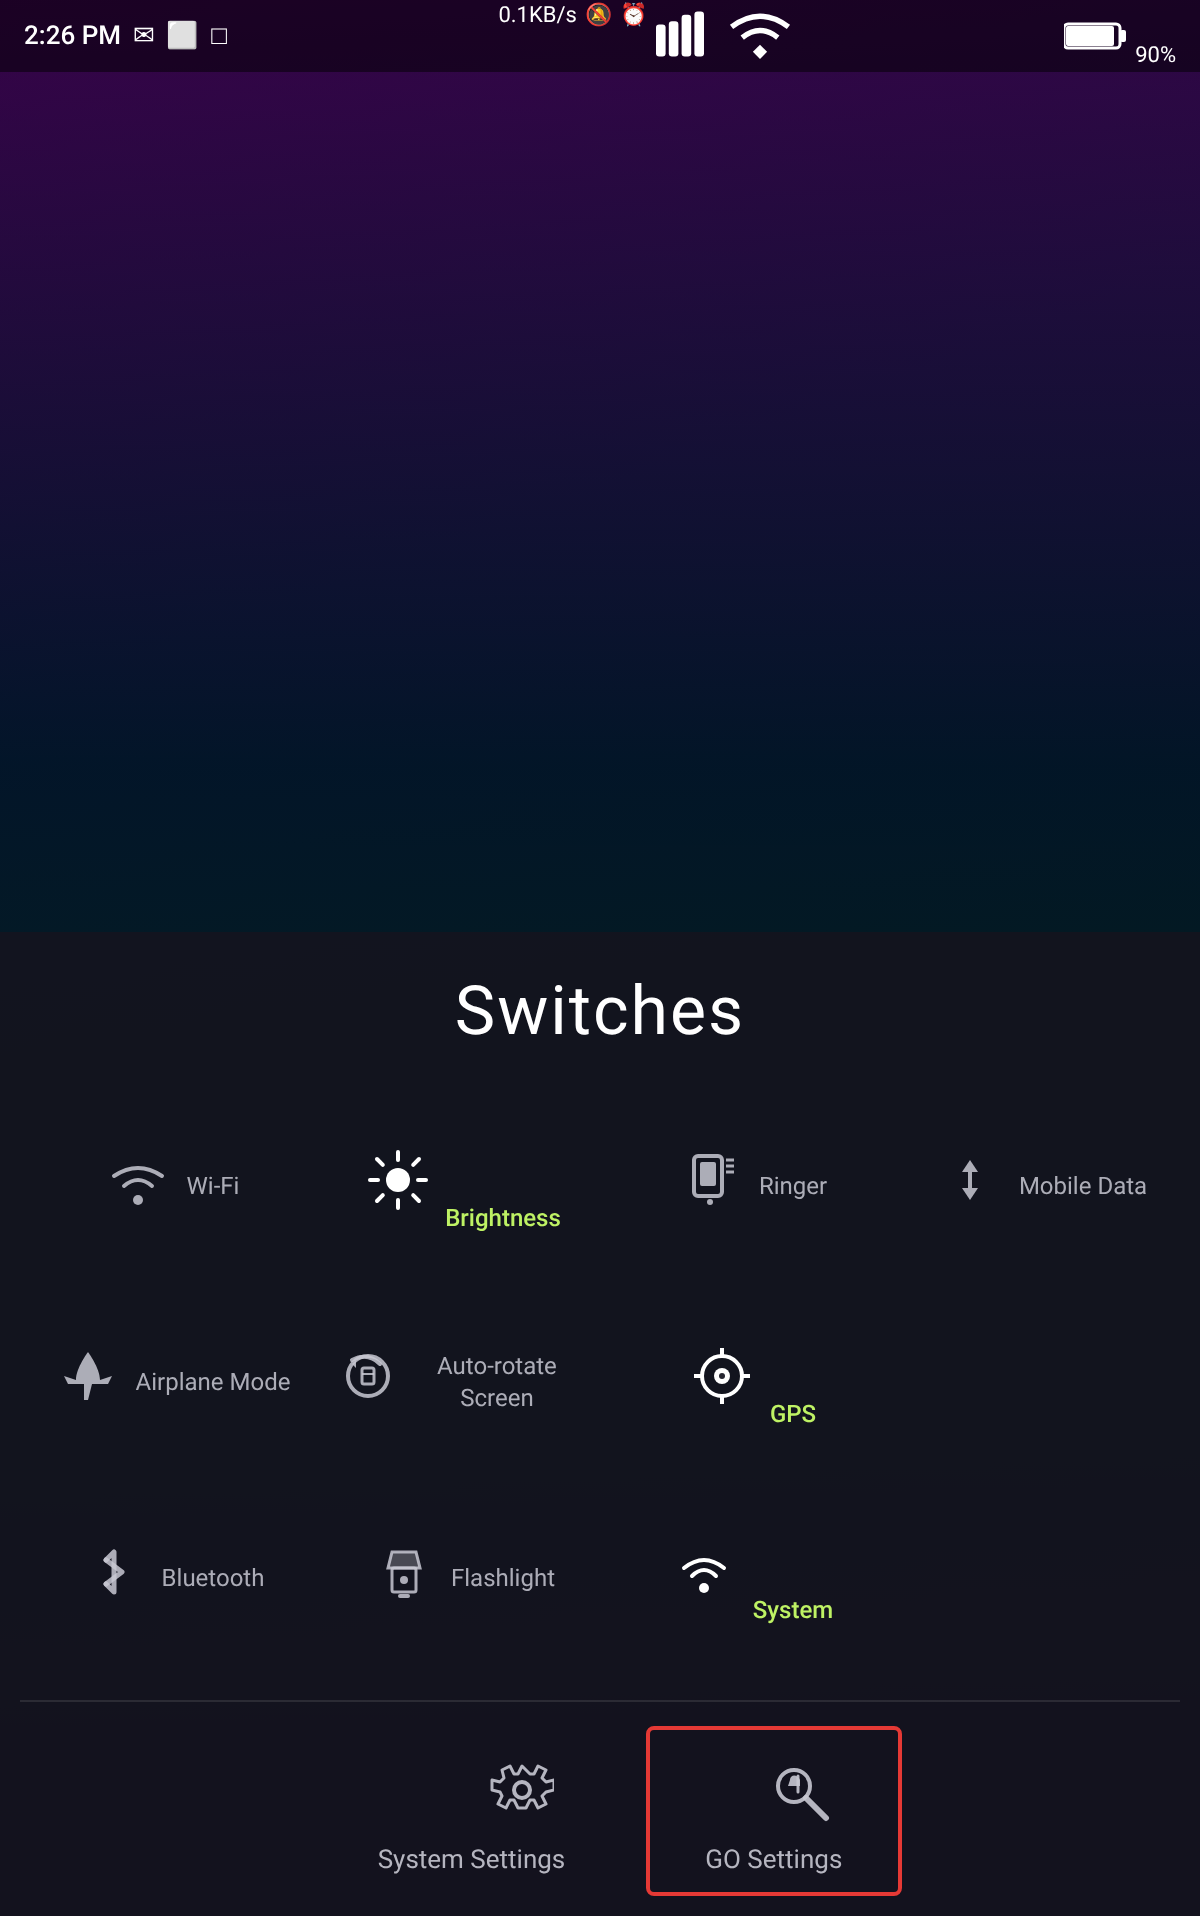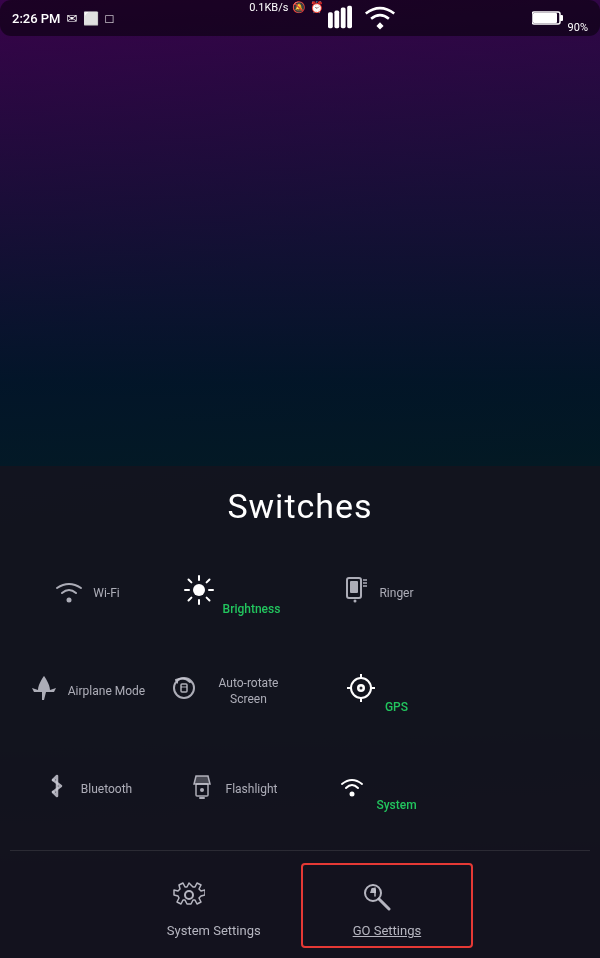--- a/index.html
+++ b/index.html
@@ -33,21 +33,20 @@
     
     .status-bar {
       position: relative;
       z-index: 100;
       display: flex;
       align-items: center;
       justify-content: space-between;
       padding: 6px 12px;
       background: rgba(0,0,0,0.5);
       height: 36px;
-      border-radius: 11px;
     }
 
     .status-left {
       display: flex;
       align-items: center;
       gap: 6px;
       color: white;
       font-size: 13px;
       font-weight: 500;
     }
@@ -120,39 +119,39 @@
       font-size: 12px;
       text-align: center;
       line-height: 1.3;
     }
 
     .grid-item.active .icon-wrap {
       color: white;
     }
 
     .grid-item.active .label {
-      color: #22c55e;
+      color: #bef264;
       font-weight: 500;
       margin-top: 32px;
     }
 
     
     .bottom-row {
       display: flex;
       justify-content: center;
       gap: 0;
       margin-top: 16px;
       border-top: 1px solid rgba(255,255,255,0.1);
       padding-top: 12px;
     }
 
     .bottom-btn {
       display: flex;
       flex-direction: column;
-      align-items: flex-start;
+      align-items: flex-end;
       padding: 10px 40px;
       cursor: pointer;
       color: rgba(200,200,210,0.9);
     }
 
     .bottom-btn .icon-wrap {
       width: 44px;
       height: 44px;
       display: flex;
       align-items: center;
@@ -162,22 +161,21 @@
 
     .bottom-btn .label {
       font-size: 13px;
       color: rgba(200,200,210,0.9);
       text-align: center;
     }
 
     .bottom-btn.highlighted {
       border: 2px solid #e53935;
       border-radius: 4px;
-      padding: 8px 50px;
-      text-decoration: underline;
+      padding: 8px 28px;
     }
 
     svg {
       width: 32px;
       height: 32px;
     }
 
     
     .battery {
       display: inline-flex;
@@ -276,20 +274,30 @@
           <rect x="11" y="7" width="8" height="12" rx="1" fill="rgba(200,200,210,0.85)"></rect>
           <circle cx="16" cy="27" r="1.5" fill="rgba(200,200,210,0.85)"></circle>
           <line x1="24" y1="6" x2="28" y2="6" stroke="rgba(200,200,210,0.85)" stroke-width="1.5"></line>
           <line x1="24" y1="9" x2="28" y2="9" stroke="rgba(200,200,210,0.85)" stroke-width="1.5"></line>
           <line x1="24" y1="12" x2="28" y2="12" stroke="rgba(200,200,210,0.85)" stroke-width="1.5"></line>
         </svg>
       </div>
       <span class="label">Ringer</span>
     </div>
 
+    <div class="grid-item">
+      <div class="icon-wrap">
+        <svg viewBox="0 0 32 32" fill="none">
+          <path d="M16 6 L12 12 L20 12 Z" fill="rgba(200,200,210,0.85)"></path>
+          <line x1="16" y1="12" x2="16" y2="20" stroke="rgba(200,200,210,0.85)" stroke-width="2"></line>
+          <path d="M16 26 L12 20 L20 20 Z" fill="rgba(200,200,210,0.85)"></path>
+        </svg>
+      </div>
+      <span class="label">Mobile Data</span>
+    </div>
 
   </div>
 
   <div class="grid">
 
     <div class="grid-item">
       <div class="icon-wrap">
         <svg viewBox="0 0 32 32" fill="none">
           <path d="M16 4 C16 4 22 12 22 18 L28 16 L26 20 L18 20 L16 28 L14 28 L14 20 L6 20 L4 16 L10 18 C10 12 16 4 16 4 Z" fill="rgba(200,200,210,0.85)"></path>
         </svg>

